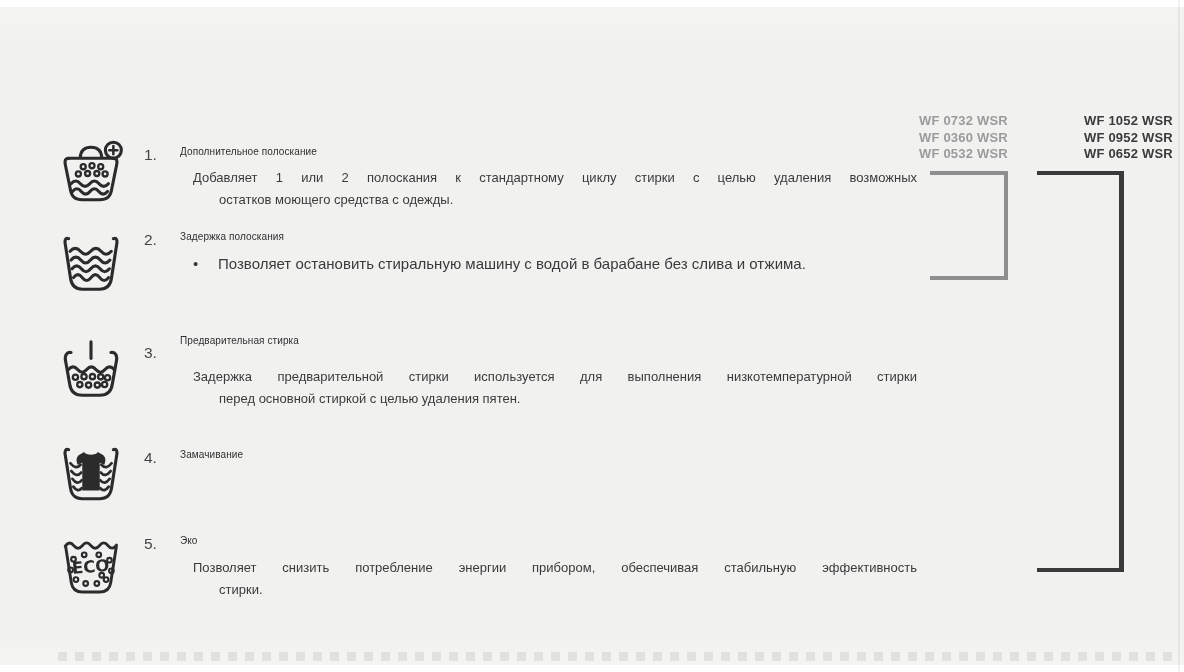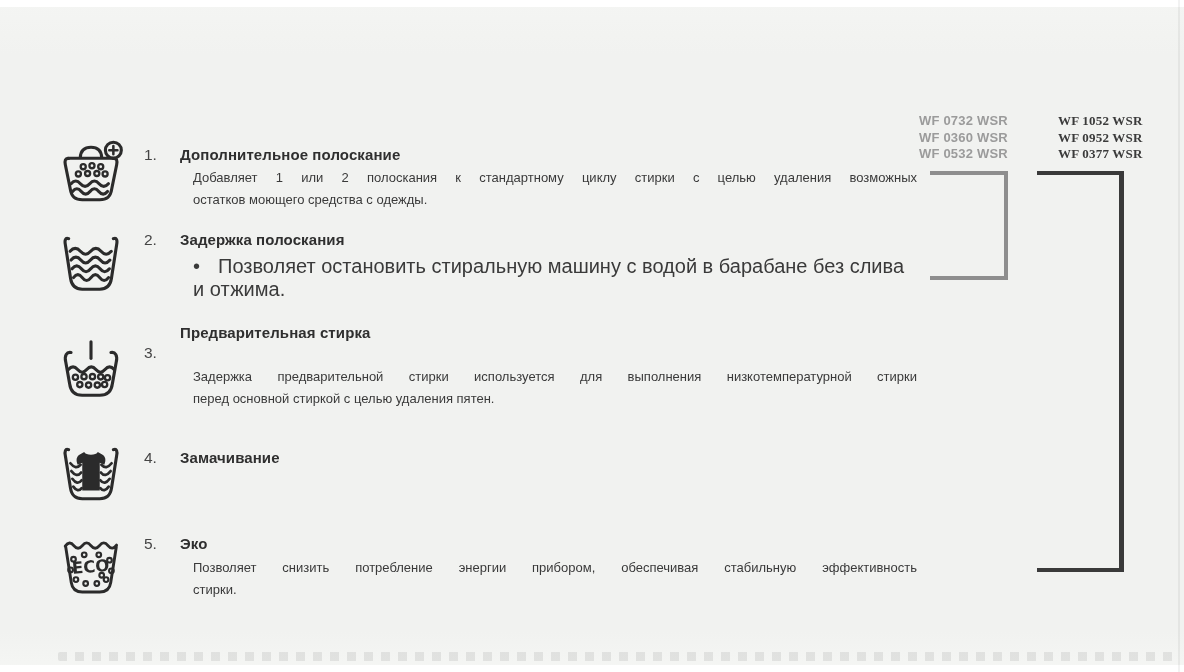--- a/index.html
+++ b/index.html
@@ -29,61 +29,61 @@
   #page-right-shadow{position:absolute;top:0;bottom:0;right:4px;width:2px;background:rgba(0,0,0,0.05);}
   #ghost-text-row{
     position:absolute;left:58px;right:6px;top:652px;height:9px;
     background:repeating-linear-gradient(90deg,rgba(110,110,110,0.14) 0 9px,rgba(110,110,110,0) 9px 17px);
     border-radius:2px;
   }
 
   
   .model-col{position:absolute;top:113px;font-size:13px;font-weight:bold;line-height:16.5px;letter-spacing:0.2px;}
   #models-gray{left:919px;color:var(--models-gray);}
-  #models-dark{left:1058px;color:var(--models-dark);font-family:Liberation Serif, serif;}
+  #models-dark{left:1084px;color:var(--models-dark);}
 
   
   .bracket{position:absolute;border-style:solid;border-left:none;}
   #bracket-gray{
     left:930px;top:171px;width:74px;height:101px;
     border-color:var(--bracket-gray);border-width:4px 4px 4px 0;
   }
   #bracket-dark{
     left:1037px;top:171px;width:82px;height:393px;
     border-color:var(--bracket-dark);border-width:4px 5px 4px 0;
   }
 
   
   .feat-icon{position:absolute;left:56px;width:70px;color:#2b2b2b;}
   .feat-num{position:absolute;left:144px;width:32px;font-size:15.5px;color:#454545;}
-  .feat-title{position:absolute;left:180px;font-size:15px;font-weight:bold;color:var(--ink-strong);letter-spacing:0.1px;}
+  .feat-title{position:absolute;left:180px;font-size:10px;font-weight:normal;color:var(--ink-strong);letter-spacing:0.1px;}
   .feat-body{position:absolute;left:193px;width:724px;font-size:13px;line-height:21.5px;color:var(--ink);}
   .jline{text-align:justify;text-align-last:justify;}
-  .jline:last-child{text-align-last:left;}
-  .bullet-row{position:absolute;left:193px;width:724px;font-size:20px;color:var(--ink);}
+  .jline:last-child{text-align-last:left;margin-left:26px;}
+  .bullet-row{position:absolute;left:193px;width:724px;font-size:15px;color:var(--ink);}
   .bullet-dot{display:inline-block;width:25px;color:#3a3a3a;}
   svg{display:block;}
   svg text{font-family:"DejaVu Sans","Liberation Sans",sans-serif;}
 </style>
 </head>
 <body>
 
 <div id="page">
 
   <div id="edge-top" class="edge-strip"></div>
 
   <div id="models-gray" class="model-col">
     <div>WF 0732 WSR</div>
     <div>WF 0360 WSR</div>
     <div>WF 0532 WSR</div>
   </div>
   <div id="models-dark" class="model-col">
     <div>WF 1052 WSR</div>
     <div>WF 0952 WSR</div>
-    <div>WF 0377 WSR</div>
+    <div>WF 0652 WSR</div>
   </div>
 
   <div id="bracket-gray" class="bracket"></div>
   <div id="bracket-dark" class="bracket"></div>
 
   <div class="feat-icon" style="top:138px">
     <svg width="70" height="70" viewBox="0 0 72 72" fill="none" stroke="#2b2b2b" stroke-width="3.2" stroke-linecap="round" stroke-linejoin="round">
       <path d="M25 20 Q25.5 9.5 36 9.5 Q46.5 9.5 47 20"></path>
       <path d="M13 21 C9.5 20.5 8.8 23.5 9.6 27.5 L14.8 53 C16 61 20 63.5 27 63.5 L45 63.5 C52 63.5 56 61 57.2 53 L62.4 27.5 C63.2 23.5 62.5 20.5 59 21"></path>
       <path d="M12.5 20.8 L59.5 20.8"></path>
@@ -136,21 +136,21 @@
           <circle cx="46" cy="42" r="2.7"></circle>
           <circle cx="53" cy="43" r="2.7"></circle>
         <circle cx="24.5" cy="50" r="2.7"></circle>
           <circle cx="33.5" cy="50.5" r="2.7"></circle>
           <circle cx="42.5" cy="50.5" r="2.7"></circle>
           <circle cx="50" cy="49.8" r="2.7"></circle>
       </g>
     </svg>
   </div>
   <div class="feat-num" style="top:344px">3.</div>
-  <div class="feat-title" style="top:324px">Предварительная стирка</div>
+  <div class="feat-title" style="top:335px">Предварительная стирка</div>
   <div class="feat-body" style="top:366px">
       <div class="jline">Задержка предварительной стирки используется для выполнения низкотемпературной стирки</div>
       <div class="jline">перед основной стиркой с целью удаления пятен.</div>
     </div>
 
   <div class="feat-icon" style="top:438px">
     <svg width="70" height="70" viewBox="0 0 72 72" fill="none" stroke="#2b2b2b" stroke-width="3.2" stroke-linecap="round" stroke-linejoin="round">
       <path d="M13 12 C9.5 10.5 8.8 14 9.6 18 L14.8 51 C16 59.5 20 62.5 27 62.5 L45 62.5 C52 62.5 56 59.5 57.2 51 L62.4 18 C63.2 14 62.5 10.5 59 12"></path>
       <path d="M29 14.5 L24.5 17 C21 19 20.3 22.8 22.3 27.5 L27 25.5 L27 54 L45 54 L45 25.5 L49.7 27.5 C51.7 22.8 51 19 47.5 17 L43 14.5 C41.5 18.3 30.5 18.3 29 14.5 Z" fill="#2b2b2b" stroke="none"></path>
       <g stroke-width="2.8">

